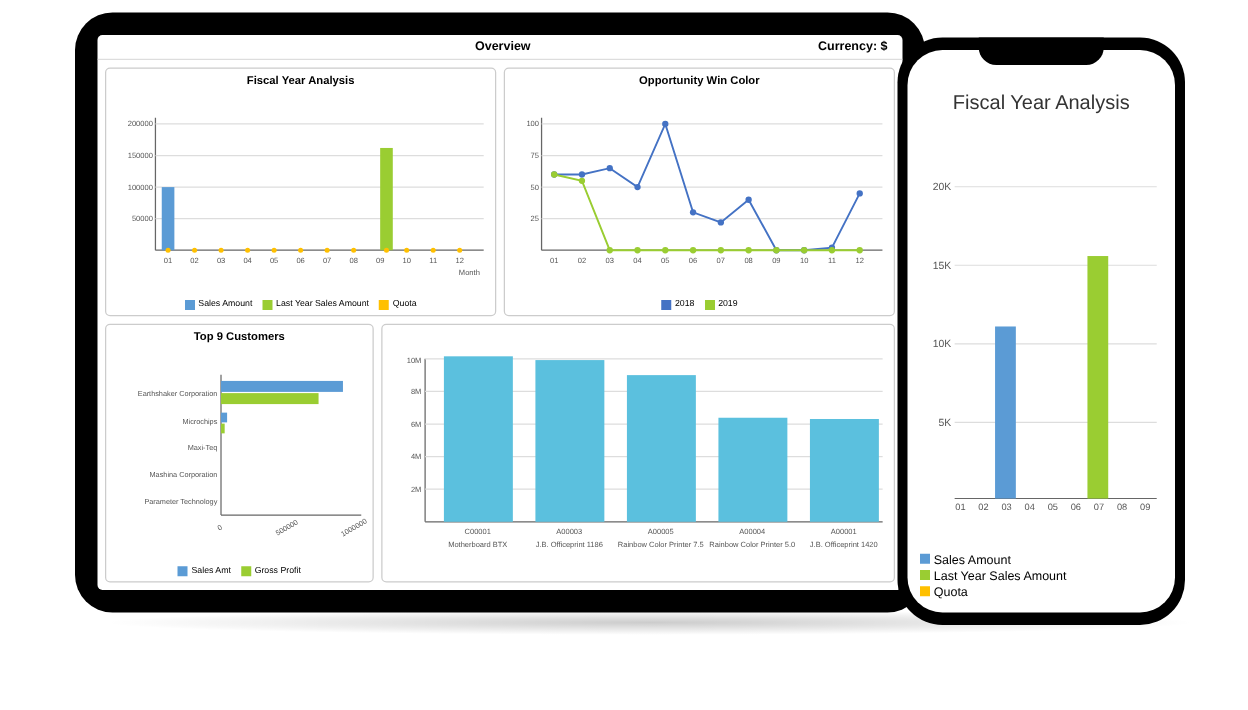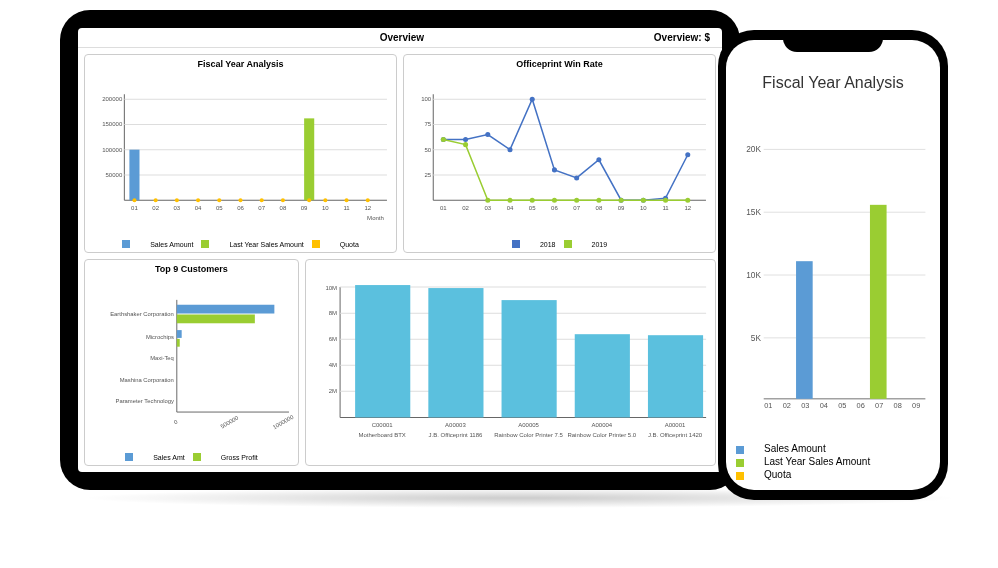--- a/index.html
+++ b/index.html
@@ -6,21 +6,21 @@
 body{font-family:Arial,sans-serif;background:#fff;width:998px;height:568px;position:relative}
 .tablet{position:absolute;left:60px;top:10px;width:680px;height:480px;background:#000;border-radius:30px;padding:18px}
 .tablet-screen{background:#fff;width:100%;height:100%;border-radius:4px;overflow:hidden;display:flex;flex-direction:column}
 .tablet-header{display:flex;justify-content:space-between;align-items:center;padding:4px 12px;font-size:10px;font-weight:bold;border-bottom:1px solid #ddd}
 .tablet-header .title{flex:1;text-align:center}
 .tb-grid{flex:1;display:grid;grid-template-columns:1fr 1fr;grid-template-rows:auto auto;gap:6px;padding:6px}
 .panel{border:1px solid #ccc;border-radius:4px;padding:4px;display:flex;flex-direction:column}
 .panel-title{font-size:9px;font-weight:bold;text-align:center;margin-bottom:2px}
 .chart-body{flex:1;position:relative}
 .legend{display:flex;justify-content:center;gap:8px;font-size:7px;margin-top:2px;flex-wrap:wrap}
-.legend-item{display:flex;align-items:flex-end;gap:20px}
+.legend-item{display:flex;align-items:flex-start;gap:3px}
 .swatch{width:8px;height:8px}
 .tick-label{font-size:6px;fill:#555}
 .grid-line{stroke:#ddd;stroke-width:1}
 .axis-line{stroke:#666;stroke-width:1}
 .bottom-row{grid-column:1/3;display:flex;gap:6px}
 .panel-top5{width:34%}
 .panel-products{flex:1}
 .phone{position:absolute;right:50px;top:30px;width:230px;height:470px;background:#000;border-radius:36px;padding:10px 8px}
 .phone-screen{background:#fff;width:100%;height:100%;border-radius:28px;overflow:hidden;position:relative;display:flex;flex-direction:column;padding:8px 10px}
 .notch{position:absolute;top:0;left:50%;transform:translateX(-50%);width:100px;height:22px;background:#000;border-bottom-left-radius:14px;border-bottom-right-radius:14px;z-index:10}
@@ -34,21 +34,21 @@
 </head>
 <body>
 
 <div class="shadow"></div>
 
 <div class="tablet">
   <div class="tablet-screen">
     <div class="tablet-header">
       <span style="width:60px"></span>
       <span class="title">Overview</span>
-      <span>Overview: $</span>
+      <span>Currency: $</span>
     </div>
     <div class="tb-grid">
 
       <div class="panel">
         <div class="panel-title">Fiscal Year Analysis</div>
         <div class="chart-body">
           <svg viewBox="0 0 300 140">
             <g>
               <line class="axis-line" x1="35" y1="10" x2="35" y2="115"></line>
               <line class="axis-line" x1="35" y1="115" x2="295" y2="115"></line>
@@ -108,21 +108,21 @@
               <span>Last Year Sales Amount</span>
             </div>
           <div class="legend-item">
               <span class="swatch" style="background:#FFC000"></span>
               <span>Quota</span>
             </div>
         </div>
       </div>
 
       <div class="panel">
-        <div class="panel-title">Officeprint Win Rate</div>
+        <div class="panel-title">Opportunity Win Color</div>
         <div class="chart-body">
           <svg viewBox="0 0 300 140">
             <line class="axis-line" x1="25" y1="10" x2="25" y2="115"></line>
             <line class="axis-line" x1="25" y1="115" x2="295" y2="115"></line>
             <line class="grid-line" x1="25" y1="90" x2="295" y2="90"></line>
             <line class="grid-line" x1="25" y1="65" x2="295" y2="65"></line>
             <line class="grid-line" x1="25" y1="40" x2="295" y2="40"></line>
             <line class="grid-line" x1="25" y1="15" x2="295" y2="15"></line>
             <text class="tick-label" x="23" y="92" text-anchor="end">25</text>
             <text class="tick-label" x="23" y="67" text-anchor="end">50</text>

